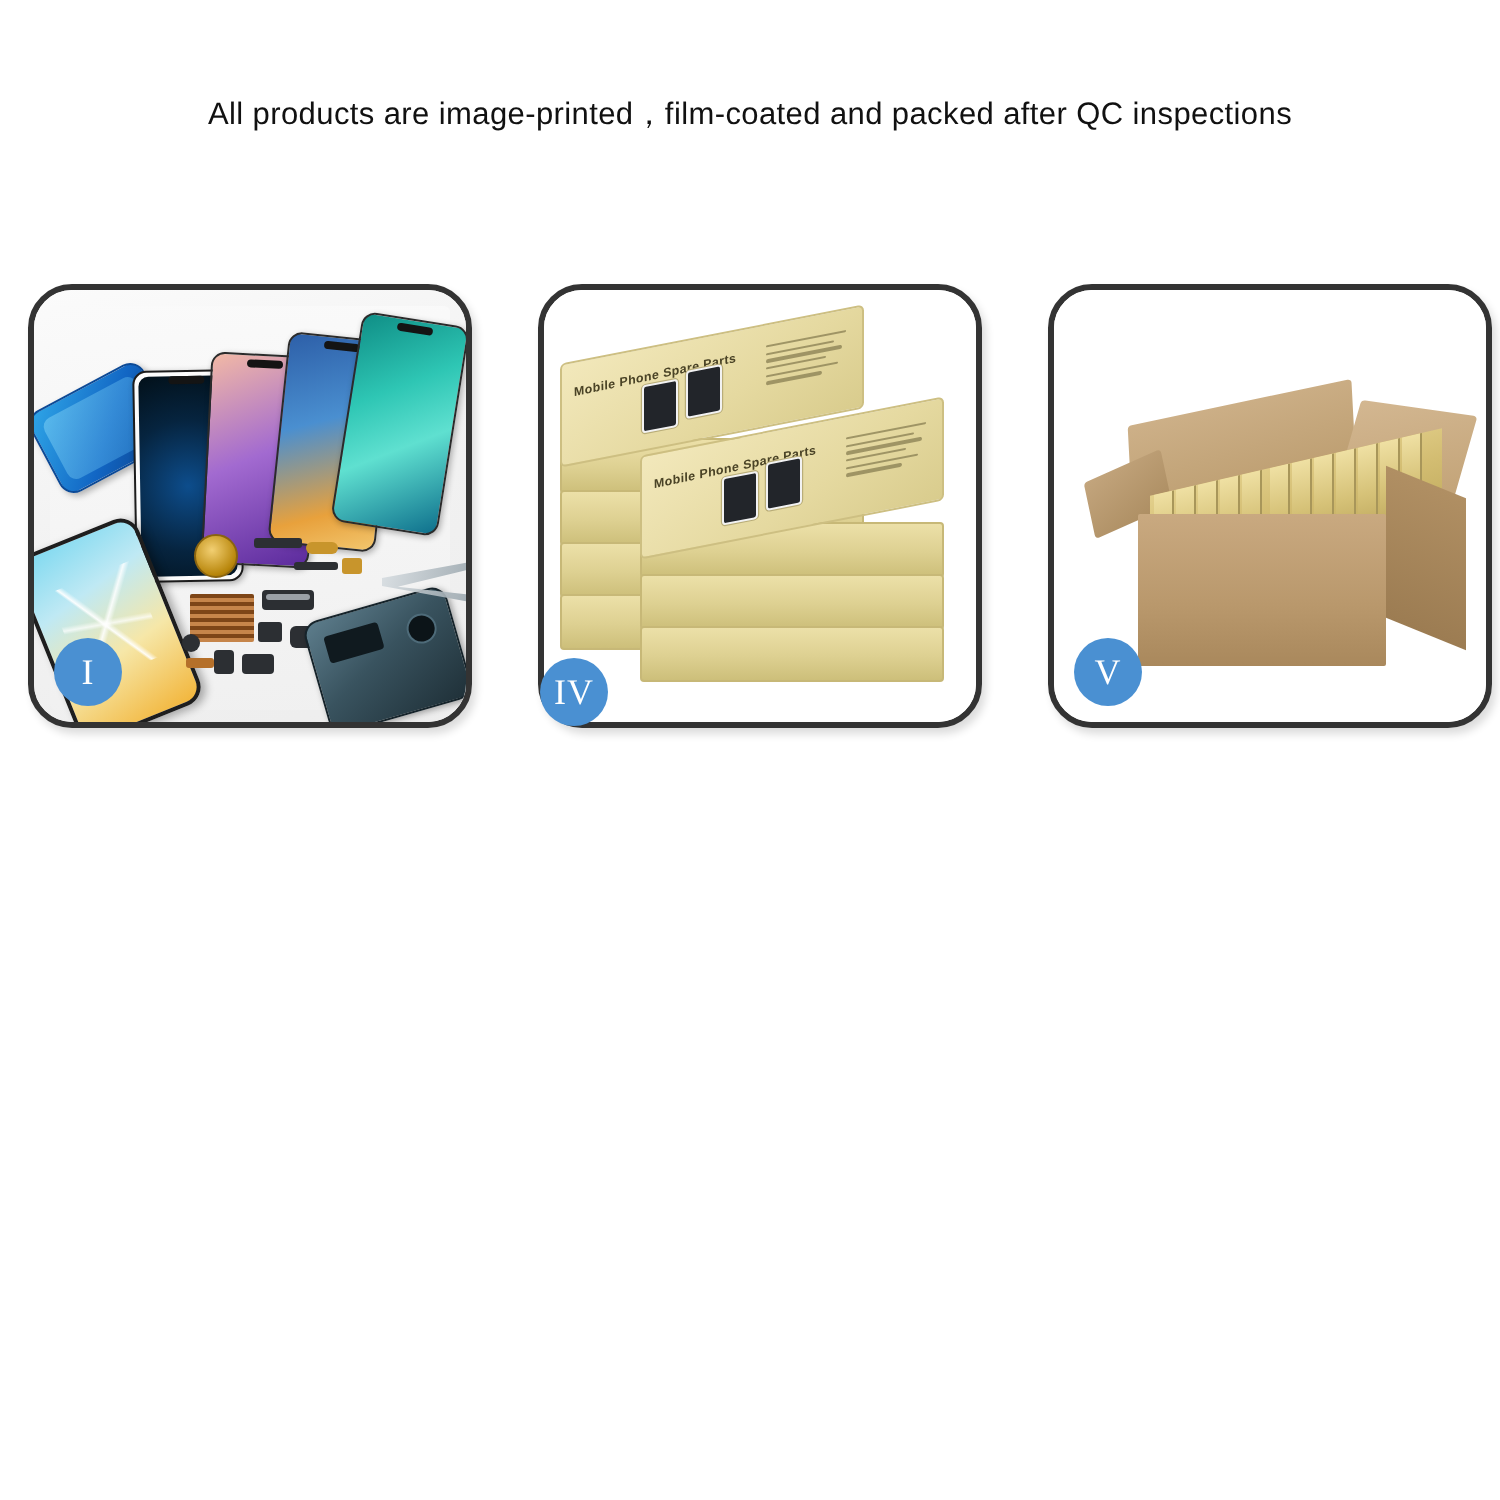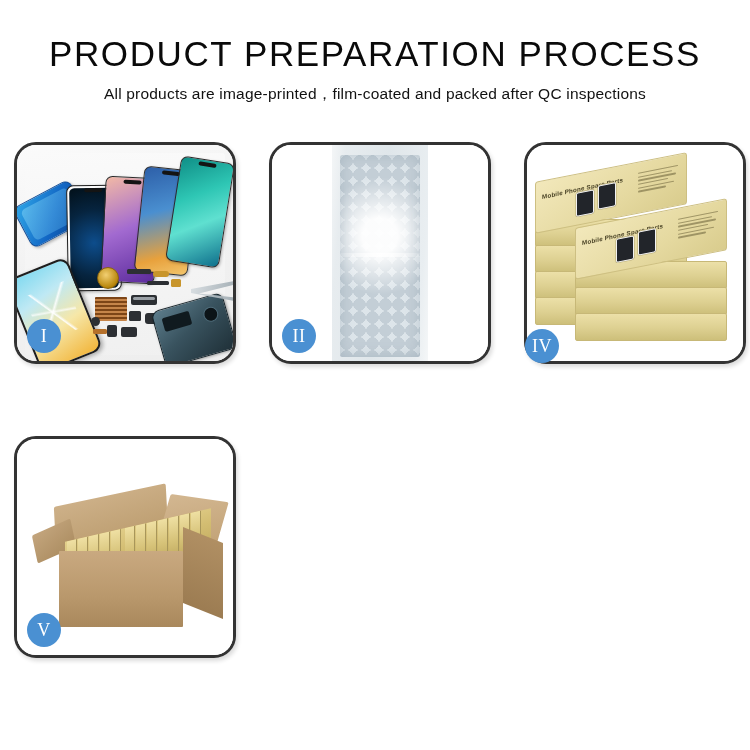--- a/index.html
+++ b/index.html
@@ -376,21 +376,20 @@
     position:absolute; left:150px; top:44px; width:16px; height:46px;
     background:linear-gradient(90deg,rgba(255,255,255,.2),rgba(255,255,255,.55),rgba(255,255,255,.2));
     transform: rotate(-28deg);
   }
   .crease{ position:absolute; background:rgba(110,85,50,0.3); }
 </style>
 </head>
 <body>
 
 <div class="header">
-  <div class="title">PRODUCT PREPARATION PROCESS</div>
   <div class="subtitle">All products are image-printed，film-coated and packed after QC inspections</div>
 </div>
 
 <div class="grid">
 
   <div class="panel">
     <div class="panel-inner">
       <div class="p1-bg"></div>
       <div class="p1-sheet"></div>
 
@@ -432,32 +431,20 @@
         <div class="pt grey" style="left:104px;top:68px;width:8px;height:3px;"></div>
         <div class="back-housing"></div>
         <div class="tweezers"></div>
       </div>
     </div>
     <div class="badge">
         <span>I</span>
       </div>
   </div>
 
-  <div class="panel">
-    <div class="panel-inner">
-      <div class="p2-bg"></div>
-      <div class="bubble-pack">
-        <div class="bubble-core"></div>
-        <div class="bubble-seam"></div>
-      </div>
-    </div>
-    <div class="badge">
-        <span>II</span>
-      </div>
-  </div>
 
 
   <div class="panel">
     <div class="panel-inner">
       <div class="p4-bg"></div>
       <div class="stack">
 
         <div class="kbox" style="left:0px;  top:58px;"></div>
         <div class="kbox" style="left:0px;  top:84px;"></div>
         <div class="kbox" style="left:0px;  top:110px;"></div>

